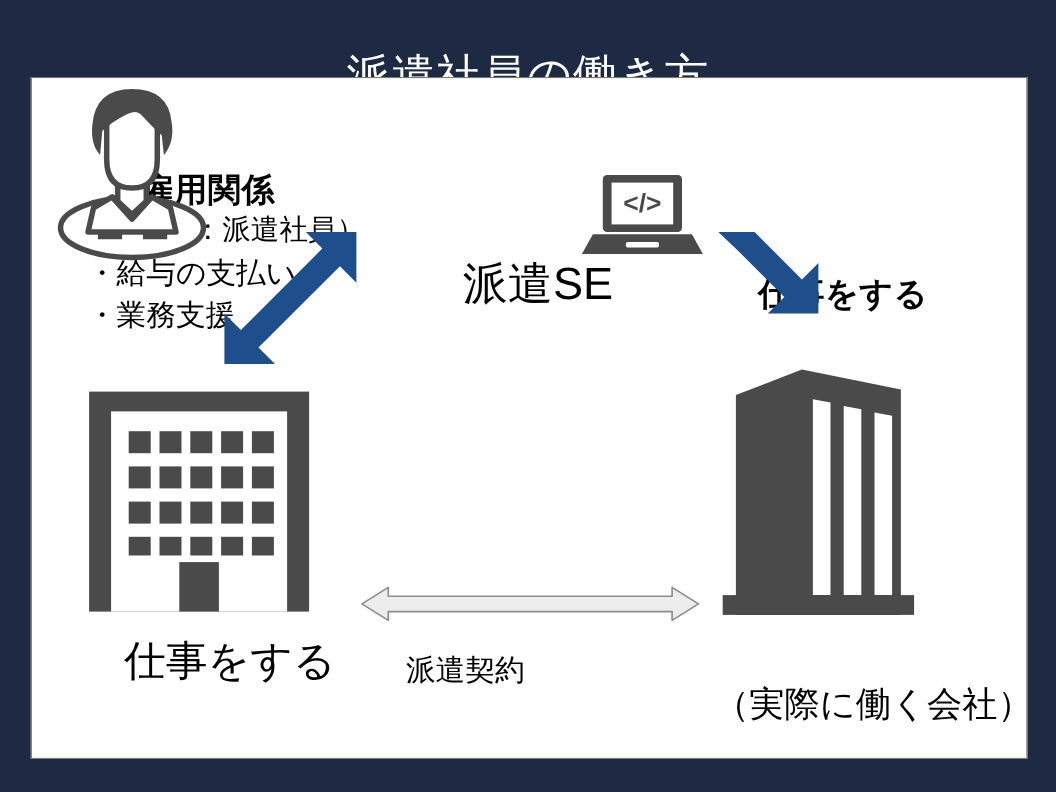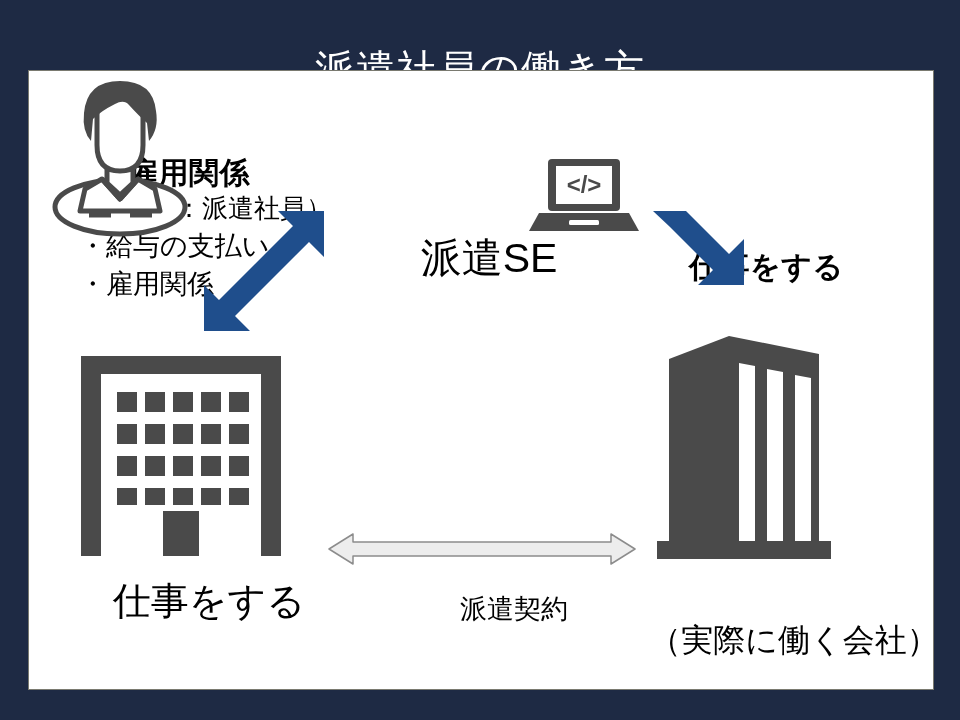--- a/index.html
+++ b/index.html
@@ -53,21 +53,21 @@
     text-align: center;
     font-size: 26px;
     letter-spacing: 0px;
   }
   #employment-bullets {
     left: 50px; top: 158px; width: 280px;
     font-size: 27px;
     line-height: 38px;
     text-align: left;
   }
-  .bullet-line { white-space: nowrap; font-family: Liberation Mono, monospace; }
+  .bullet-line { white-space: nowrap; }
 
   #se-label {
     left: 330px; top: 160px; width: 260px;
     text-align: center;
     font-size: 41px;
     letter-spacing: 0px;
   }
 
   #work-label {
     left: 660px; top: 176px; width: 230px;
@@ -90,21 +90,21 @@
     letter-spacing: 0px;
   }
   #client-sublabel {
     left: 620px; top: 548px; width: 290px;
     text-align: center;
     font-size: 32px;
   }
 
   #contract-label {
     left: 340px; top: 520px; width: 290px;
-    text-align: center;
+    text-align: left;
     font-size: 27px;
   }
 
   
   .layer {
     position: absolute;
     left: 0; top: 0;
     width: 906px; height: 620px;
     overflow: visible;
   }
@@ -115,21 +115,21 @@
 <div class="txt" id="slide-title">派遣社員の働き方</div>
 
 <div id="content-panel">
 
   <div class="txt" id="employment-heading">雇用関係</div>
 
   <div class="txt" id="employment-subheading">（雇用形態：派遣社員）</div>
 
   <div class="txt" id="employment-bullets">
     <div class="bullet-line">・給与の支払い</div>
-    <div class="bullet-line">・雇用関係</div>
+    <div class="bullet-line">・業務支援</div>
   </div>
 
   <div class="txt" id="se-label">派遣SE</div>
 
   <div class="txt" id="work-label">仕事をする</div>
 
   <div class="txt" id="agency-label">仕事をする</div>
 
   <div class="txt" id="client-sublabel">（実際に働く会社）</div>
 

